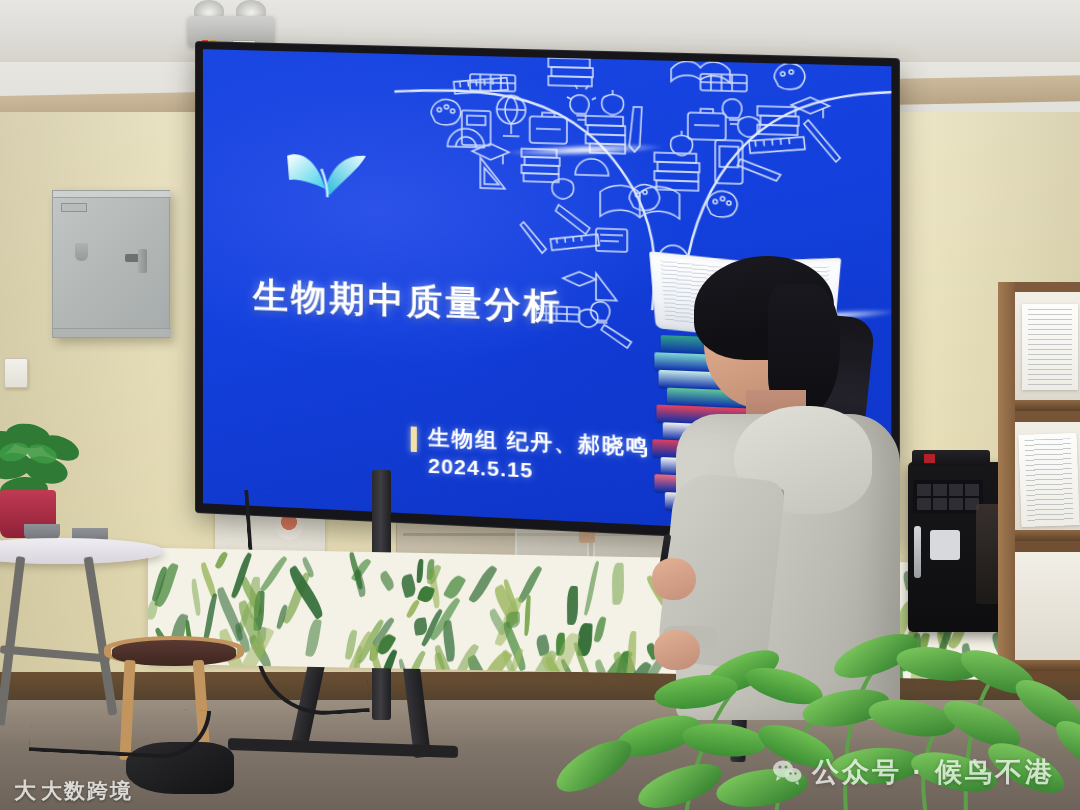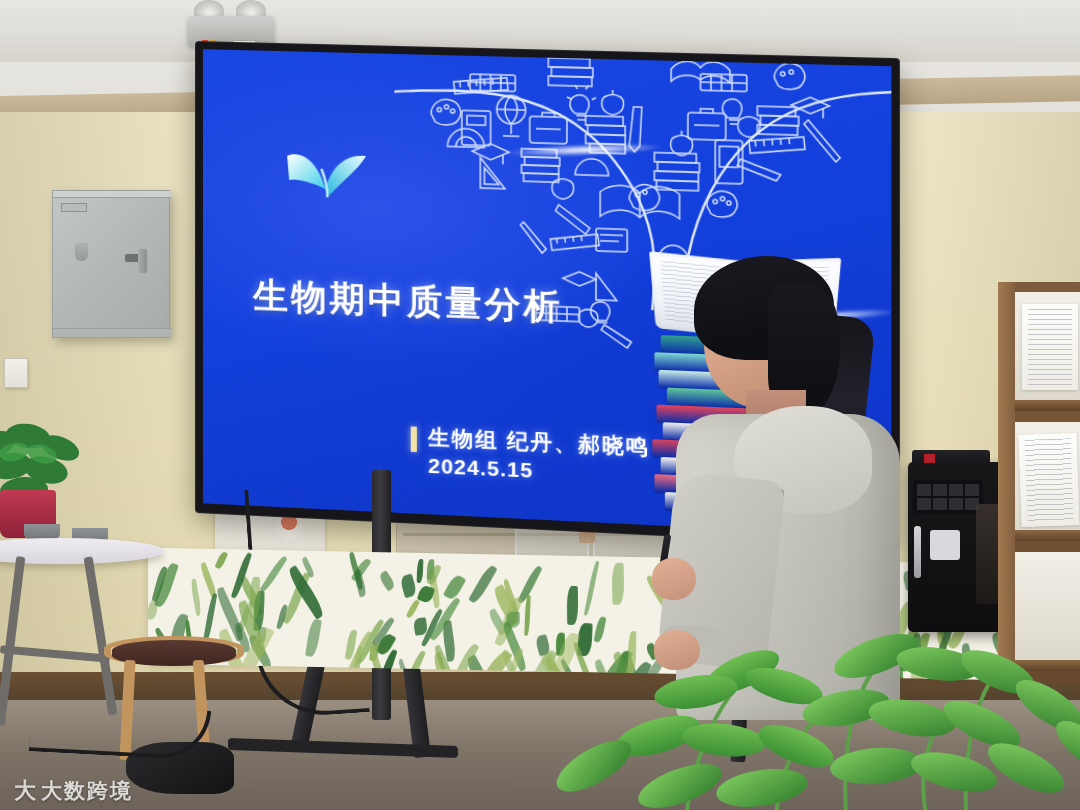--- a/index.html
+++ b/index.html
@@ -1118,14 +1118,29 @@
         <ellipse cx="540" cy="206" rx="36" ry="15" transform="rotate(38 540 206)"></ellipse>
       </g>
     </svg>
   </div>
 
   <div class="wm-left">
     <span class="wm-left-logo">大</span>
     <span class="wm-left-text">大数跨境</span>
   </div>
 
+  <div class="wm-right">
+    <span class="wechat-icon">
+      <svg viewBox="0 0 30 26" width="30" height="26">
+        <ellipse cx="11" cy="10" rx="10" ry="8.4" fill="#ffffff" opacity=".88"></ellipse>
+        <path d="M5 17 L4 22 L9 19 Z" fill="#ffffff" opacity=".88"></path>
+        <circle cx="8" cy="8" r="1.5" fill="#6c7f6a"></circle>
+        <circle cx="14" cy="8" r="1.5" fill="#6c7f6a"></circle>
+        <ellipse cx="21" cy="16" rx="8.4" ry="7" fill="#ffffff" opacity=".88"></ellipse>
+        <path d="M26 22 L27 26 L23 24 Z" fill="#ffffff" opacity=".88"></path>
+        <circle cx="18.5" cy="14.5" r="1.2" fill="#6c7f6a"></circle>
+        <circle cx="23.5" cy="14.5" r="1.2" fill="#6c7f6a"></circle>
+      </svg>
+    </span>
+    <span class="wm-right-text">公众号 · 候鸟不港</span>
+  </div>
 
 </div>
 
 </body></html>

